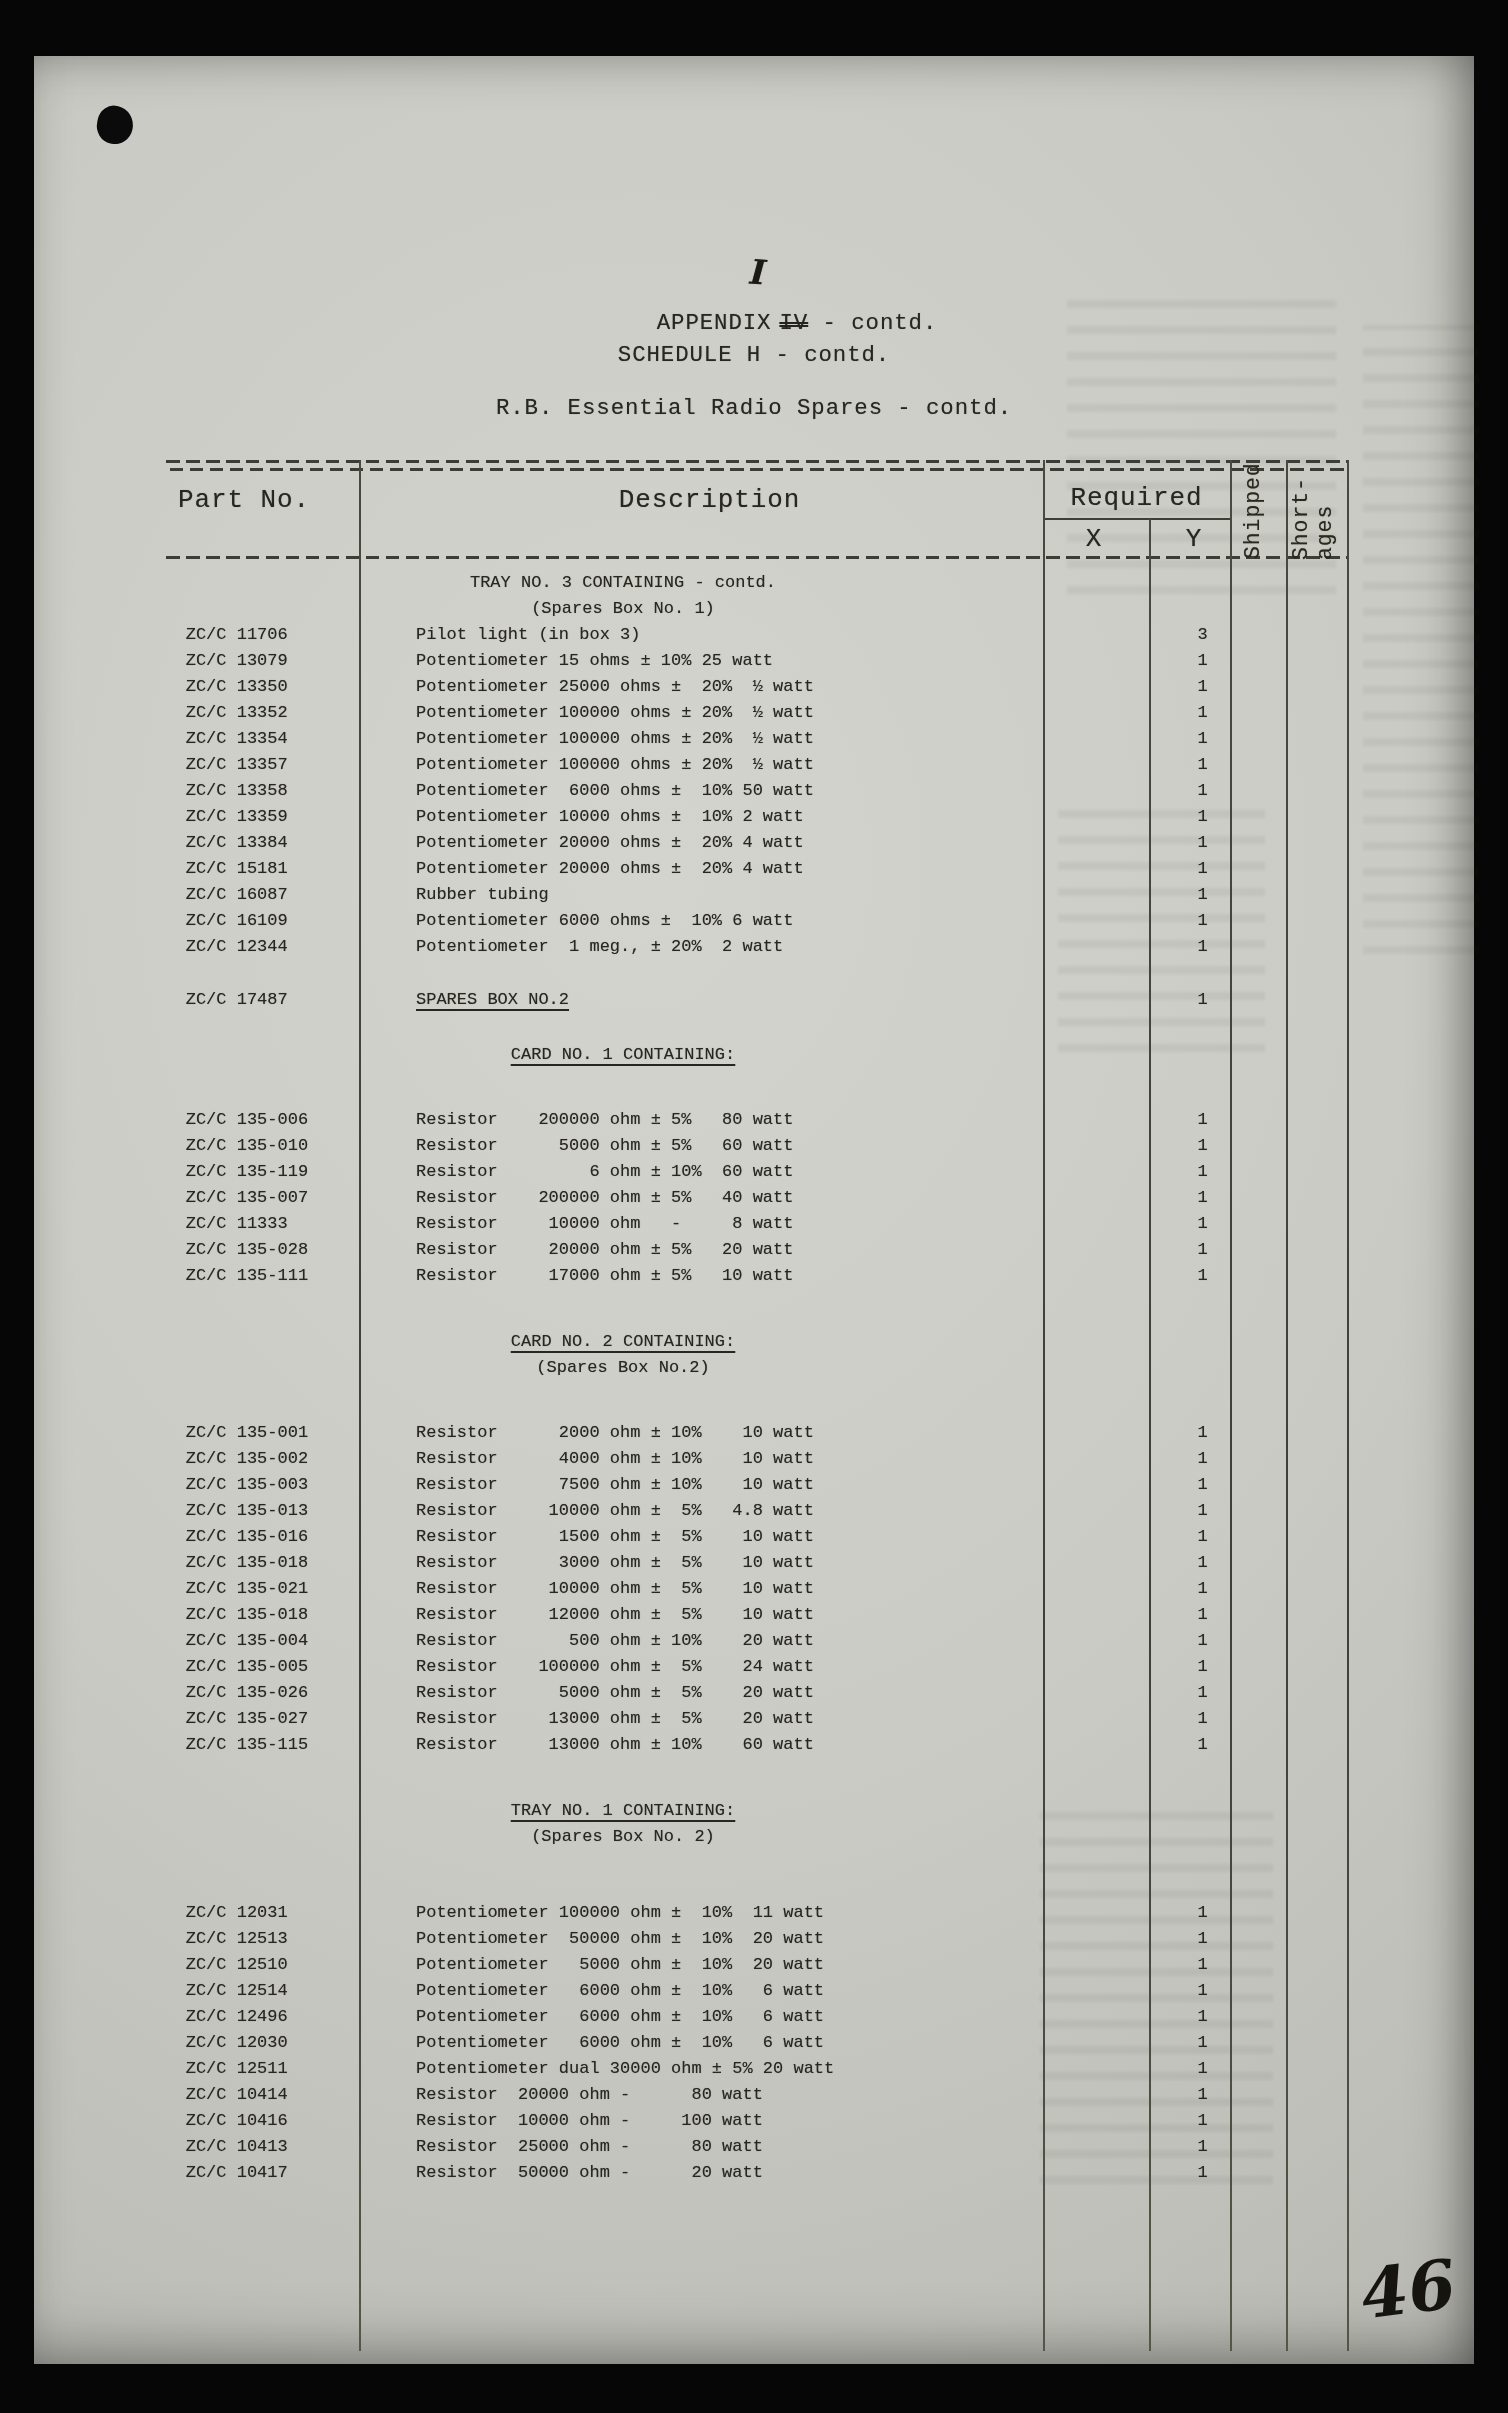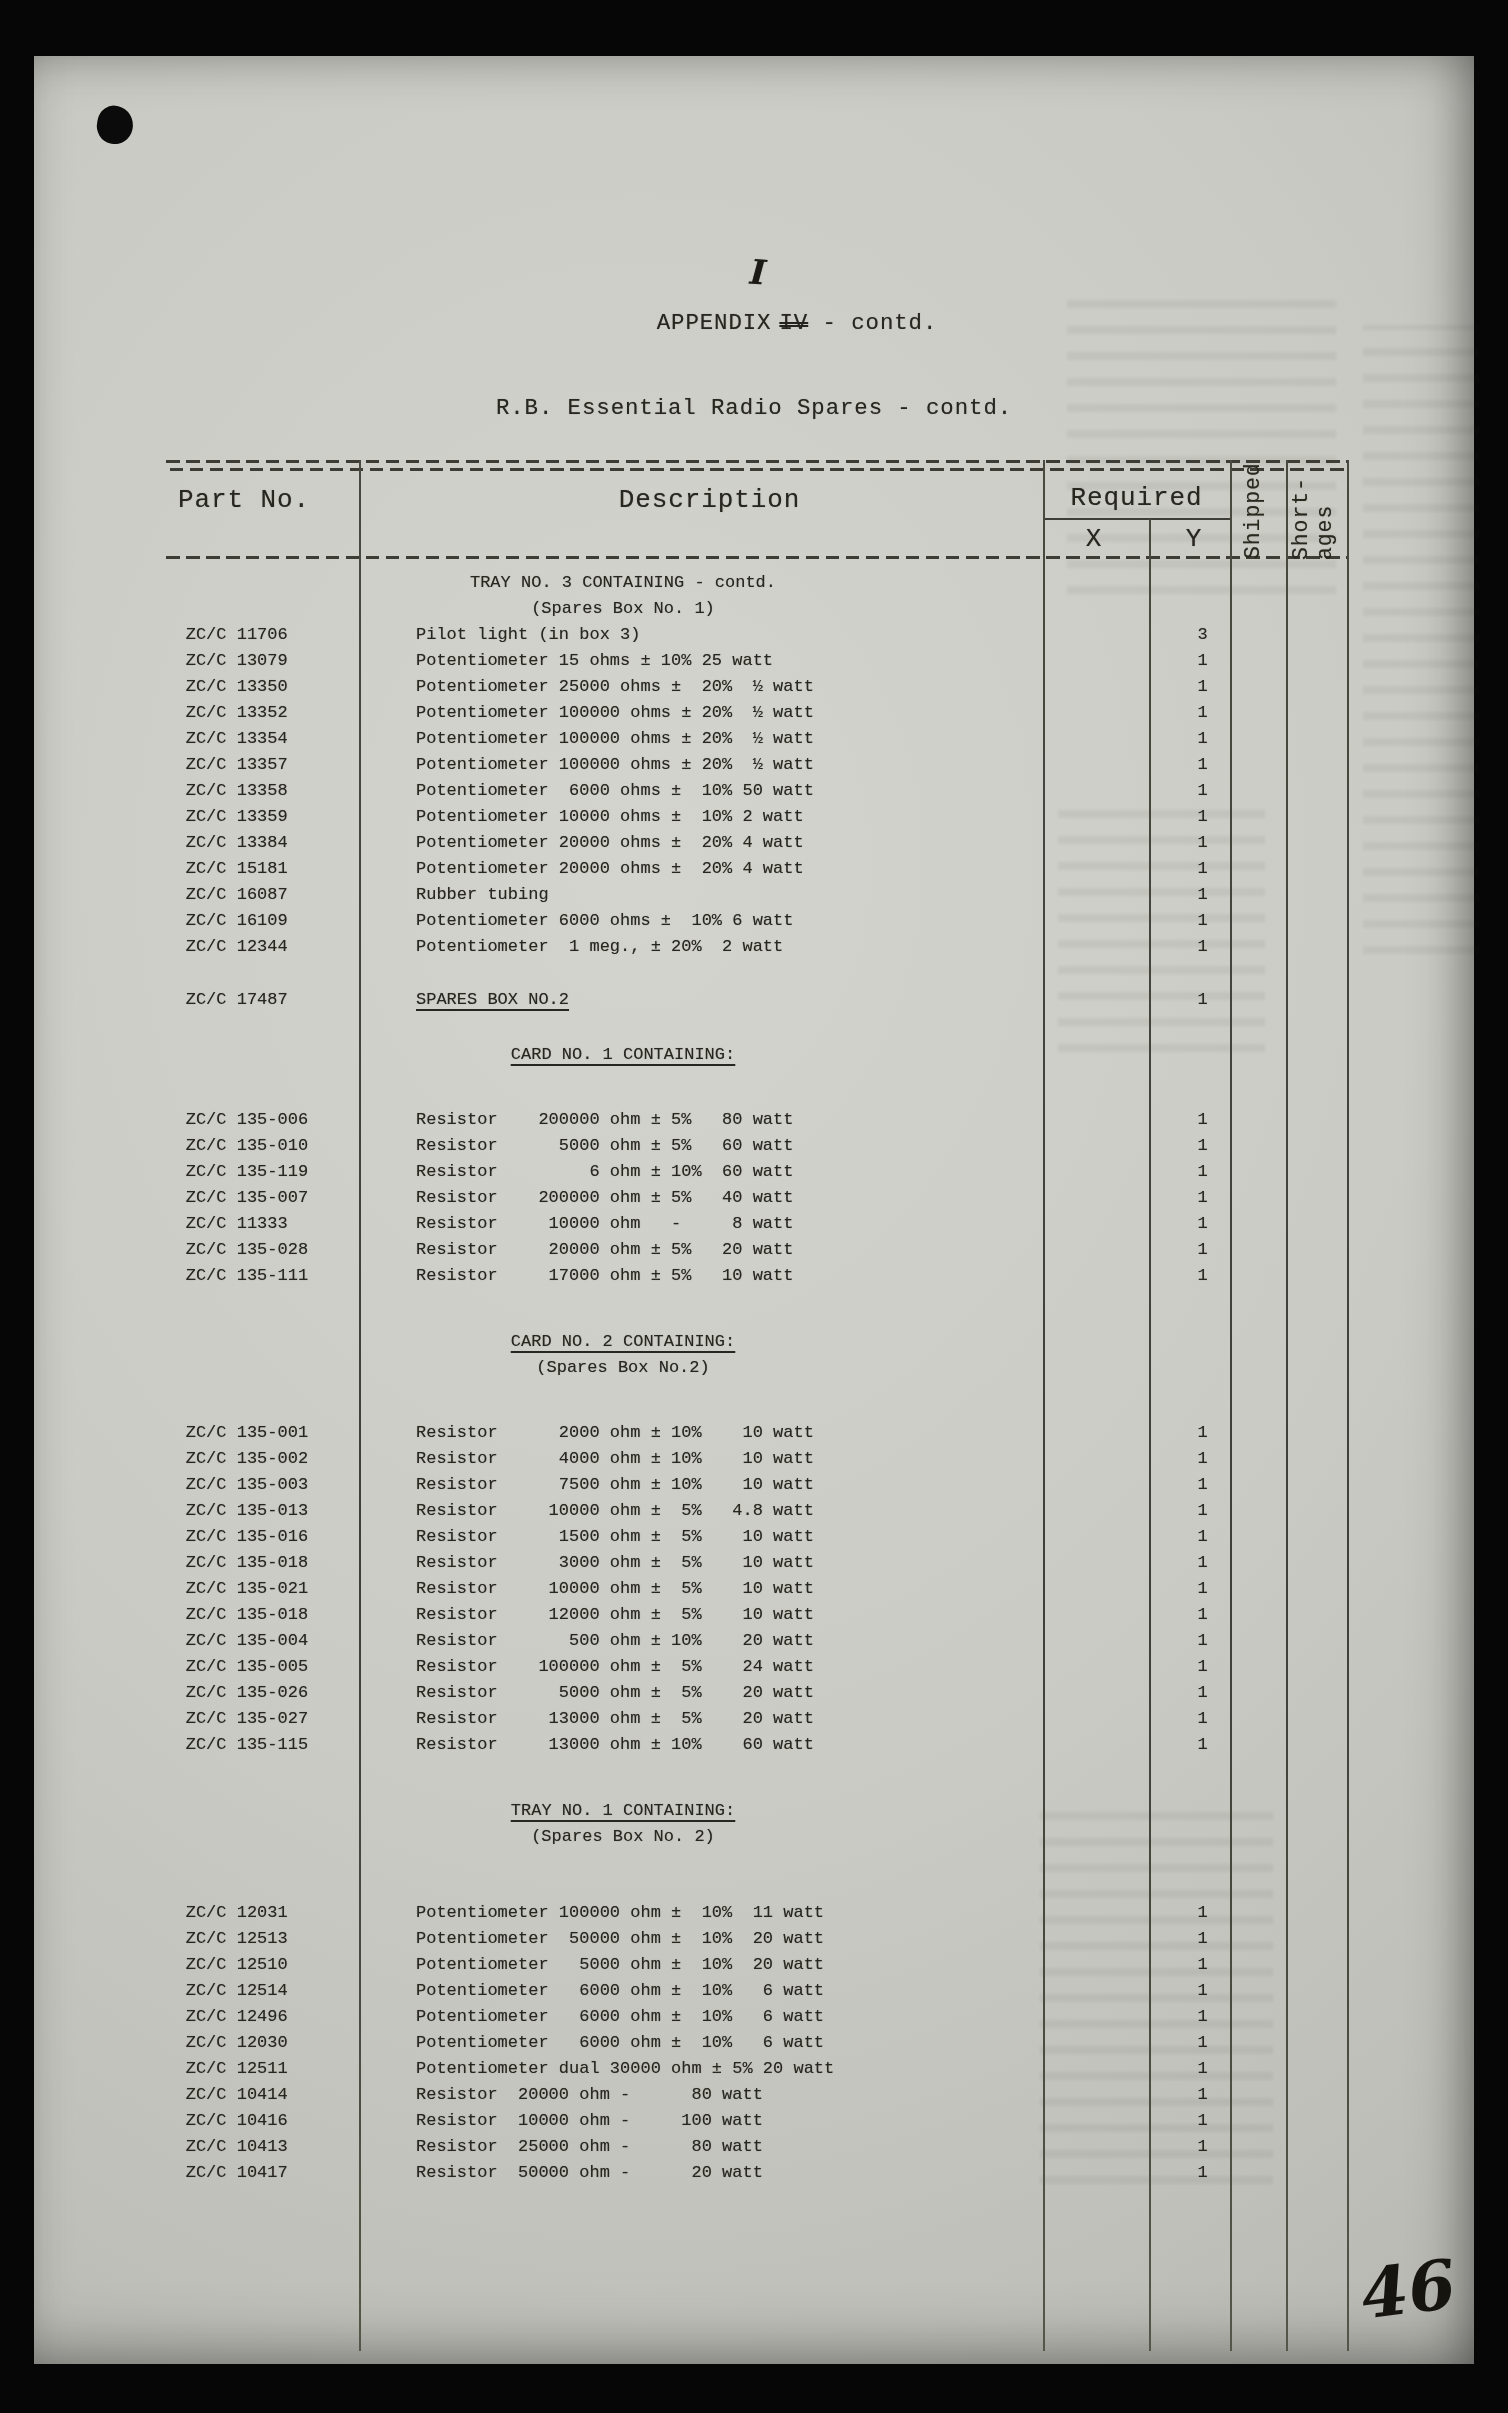--- a/index.html
+++ b/index.html
@@ -120,20 +120,21 @@
 
     <div class="bleed b1"></div>
     <div class="bleed b2"></div>
     <div class="bleed b3"></div>
     <div class="bleed b4"></div>
 
     <div class="t-line t1">
       <span class="prefix">APPENDIX</span><span class="struck">IV</span><span>- contd.</span>
       <span class="hand-i">I</span>
     </div>
+    <div class="t-line t2">SCHEDULE H - contd.</div>
     <div class="t-line t3">R.B. Essential Radio Spares - contd.</div>
 
     <div class="dash top1"></div>
     <div class="dash top2"></div>
     <div class="dash mid"></div>
     <div class="req-underline"></div>
 
     <div class="vline v1"></div>
     <div class="vline v2"></div>
     <div class="vline vxy"></div>

